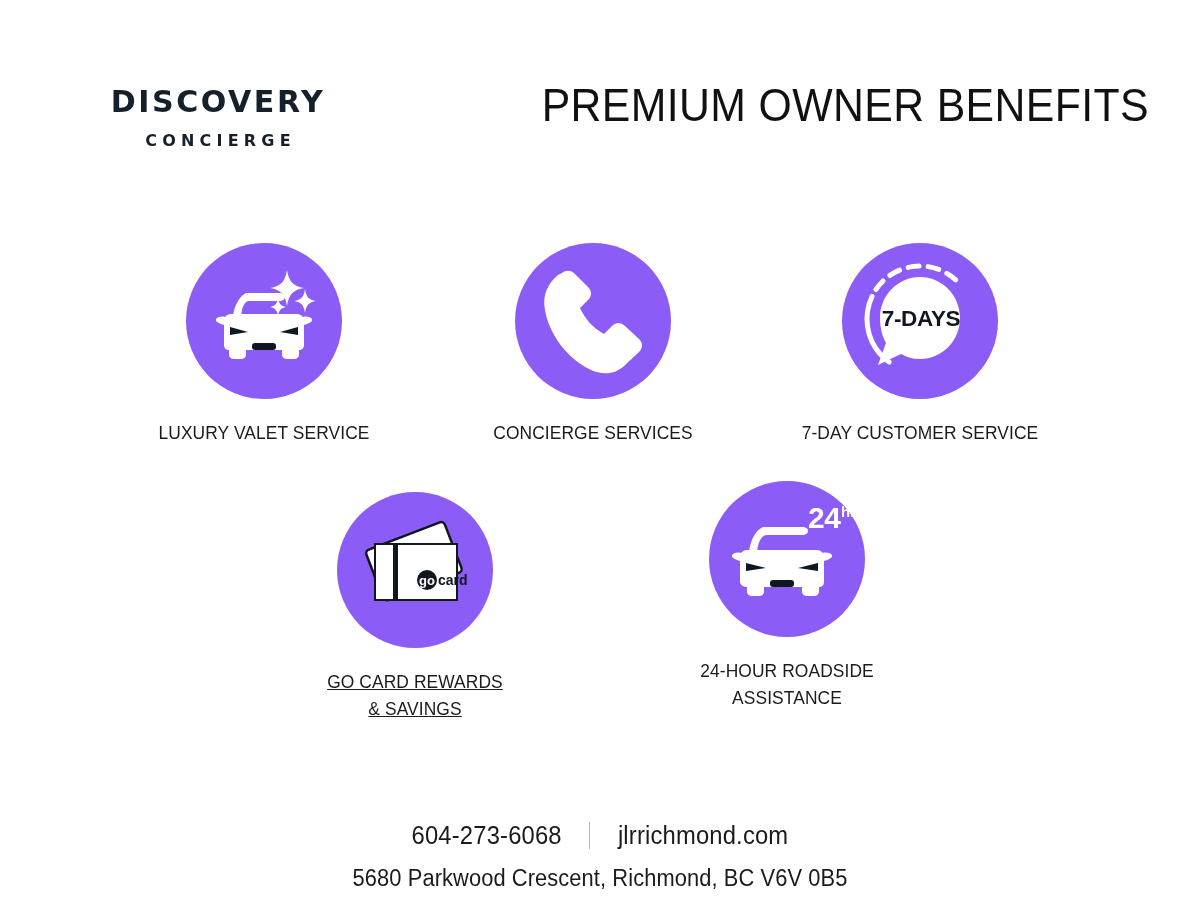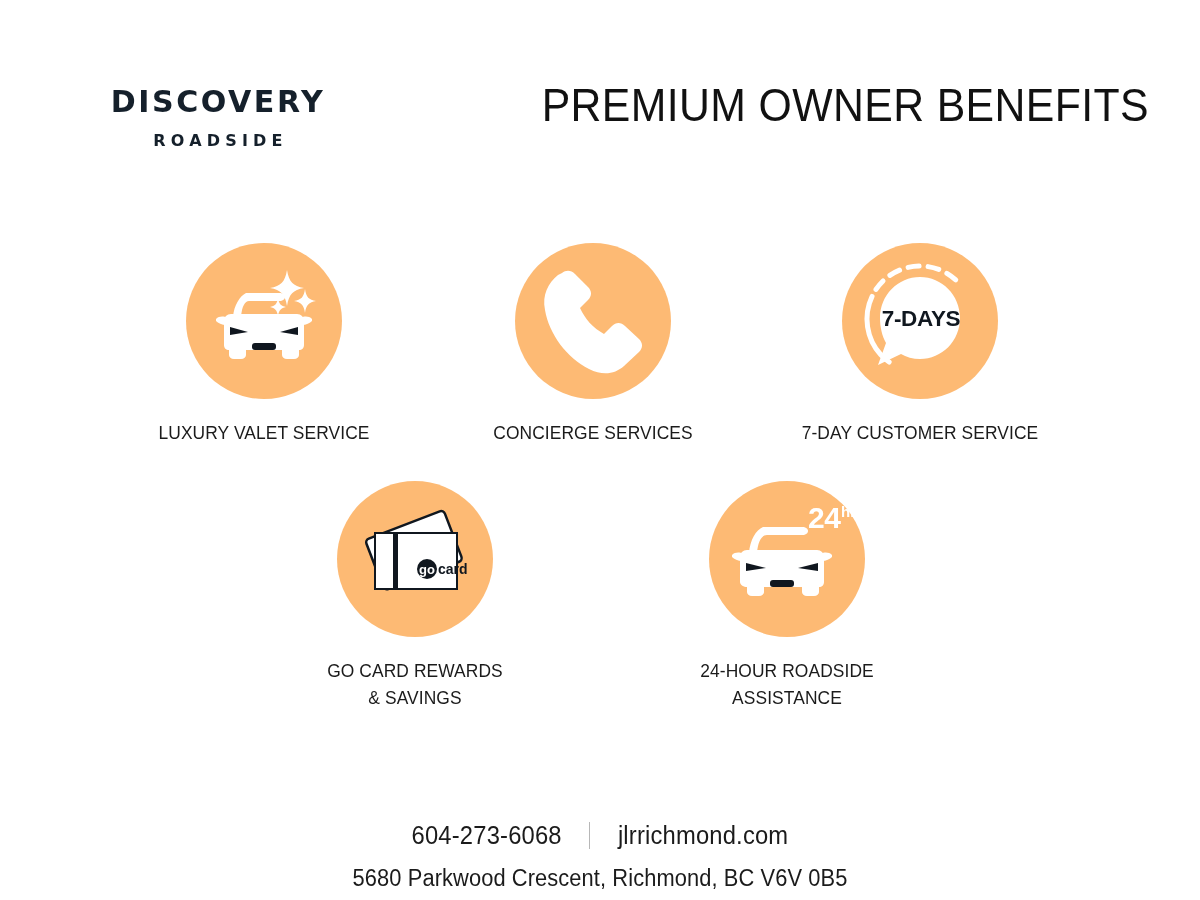--- a/index.html
+++ b/index.html
@@ -82,21 +82,21 @@
   .benefit {
     position: absolute;
     width: 260px;
     text-align: center;
   }
   .benefit .circle {
     width: 156px;
     height: 156px;
     margin: 0 auto;
     border-radius: 50%;
-    background: #fdba74;
+    background: #8b5cf6;
     position: relative;
     display: block;
   }
   .benefit .circle svg {
     display: block;
     width: 156px;
     height: 156px;
   }
   .benefit .caption {
     margin-top: 21px;
@@ -109,21 +109,21 @@
     transform: scaleX(0.94);
     transform-origin: center top;
     white-space: pre-line;
   }
 
   
   #benefit-valet     { left: 134px; top: 243px; }
   #benefit-concierge { left: 463px; top: 243px; }
   #benefit-sevenday  { left: 790px; top: 243px; }
   
-  #benefit-gocard    { left: 285px; top: 481px; }
+  #benefit-gocard    { left: 285px; top: 492px; text-decoration: underline; }
   #benefit-roadside  { left: 657px; top: 481px; }
 
   
   .footer {
     position: absolute;
     left: 0;
     top: 786px;
     width: 1200px;
     text-align: center;
     margin-top: 36px;
@@ -167,21 +167,21 @@
 </style>
 </head>
 <body>
 
 <div class="page">
 
   <div class="header">
 
     <div class="brand">
       <div class="brand-main">DISCOVERY</div>
-      <div class="brand-sub">ROADSIDE</div>
+      <div class="brand-sub">CONCIERGE</div>
     </div>
 
     <div class="page-title">PREMIUM OWNER BENEFITS</div>
   </div>
 
   <div class="benefit" id="benefit-concierge">
     <div class="circle">
       <svg viewBox="0 0 156 156">
         <path d="M43 32 C33 40 27 52 30 67 C34 91 52 115 74 126
                  C88 133 100 131 109 123 L124 109 C128 105 128 100 124 96

